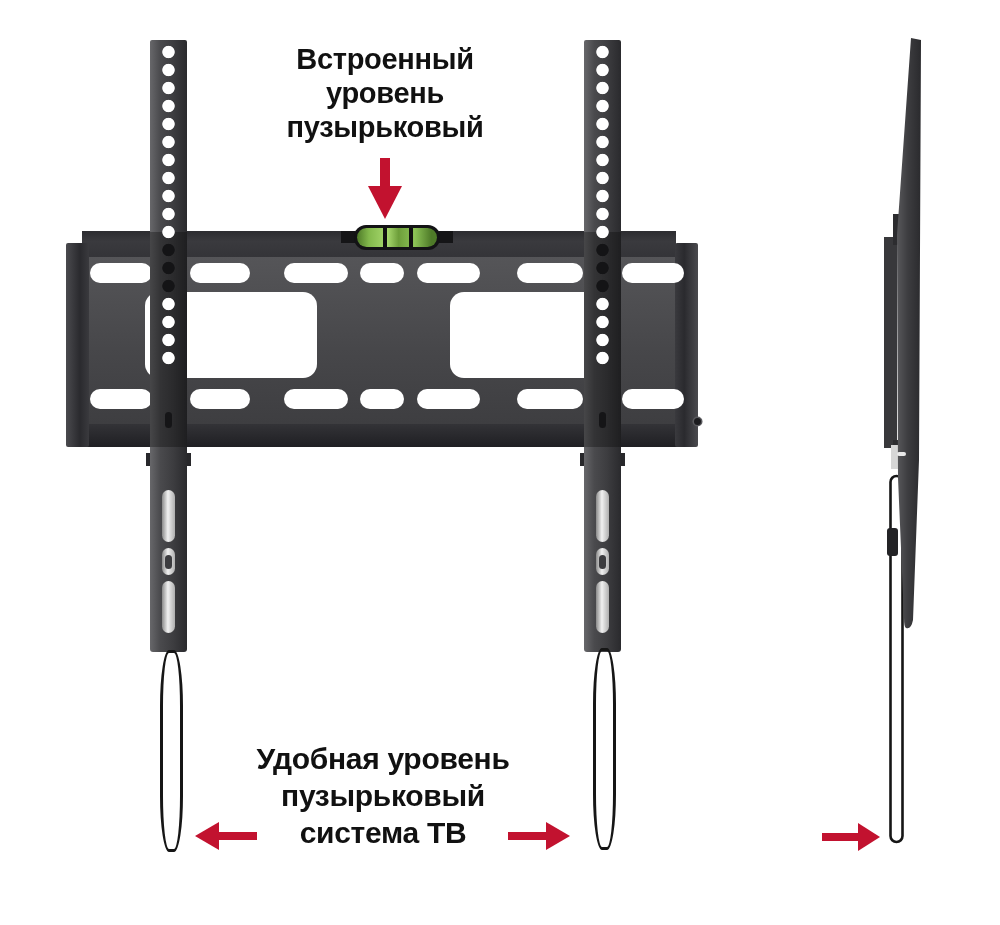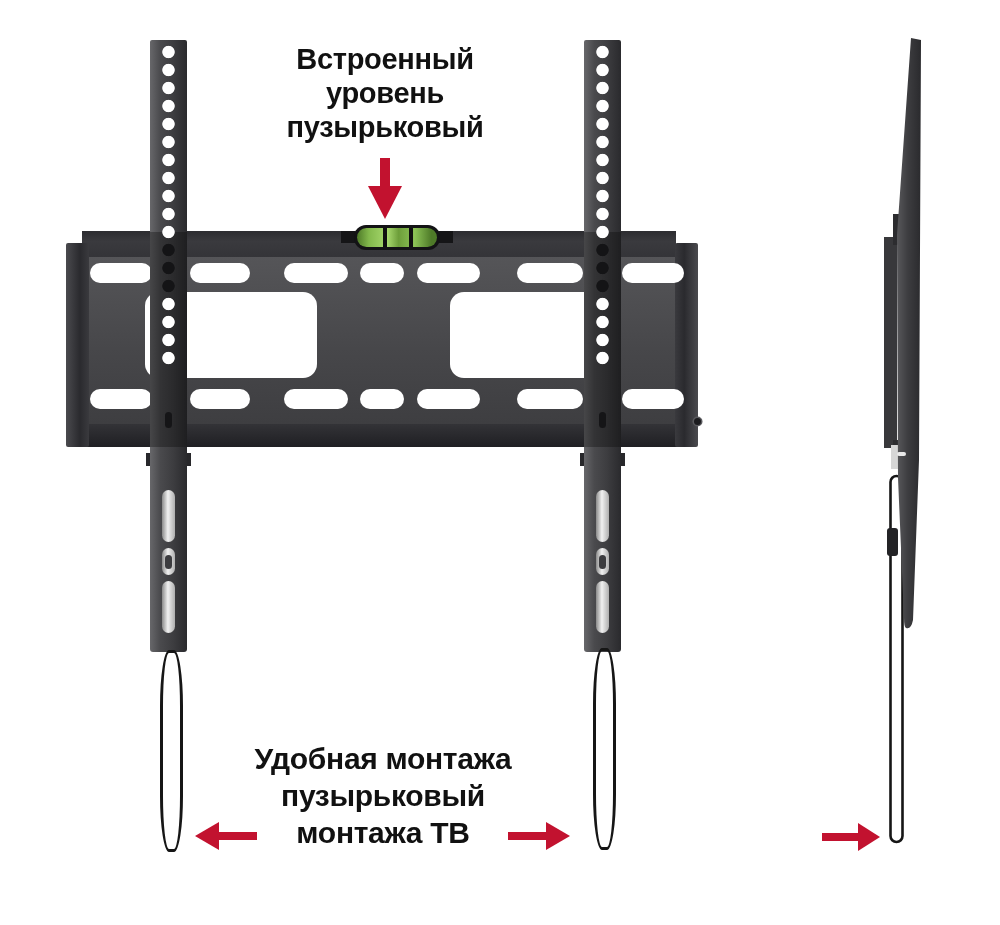--- a/index.html
+++ b/index.html
@@ -158,23 +158,23 @@
     <path d="M35 184 H50 V209 L39 215 H35 Z" fill="#2c2c2f"></path>
     <path d="M35 410 H48 V437 L35 431 Z" fill="#2c2c2f"></path>
     <rect x="33" y="415" width="8" height="24" fill="#d6d6d6"></rect>
     <rect x="32.5" y="446" width="12" height="366" rx="6" fill="none" stroke="#161616" stroke-width="2.6"></rect>
     <rect x="29" y="498" width="11" height="28" rx="3" fill="#232326"></rect>
     <path d="M53 8 L63 10 L61 430 L55 590 Q53 600 48 598 Q46 597 46 588 L40 448 L39 205 Z" fill="url(#bladeGrad)"></path>
     <rect x="39" y="422" width="9" height="4" rx="2" fill="#e9e9e9"></rect>
   </svg>
 
   <div class="caption cap-mount">
-    <div>Удобная монтажа</div>
+    <div>Удобная уровень</div>
     <div>пузырьковый</div>
-    <div>монтажа ТВ</div>
+    <div>система ТВ</div>
   </div>
 
   <svg class="arrow" style="left:195px;top:822px" width="62" height="28" viewBox="0 0 62 28">
     <g fill="#c2122f">
       <polygon points="0,14 24,0 24,28"></polygon>
       <rect x="23" y="10" width="39" height="8"></rect>
     </g>
   </svg>
   <svg class="arrow" style="left:508px;top:822px" width="62" height="28" viewBox="0 0 62 28">
     <g fill="#c2122f">

